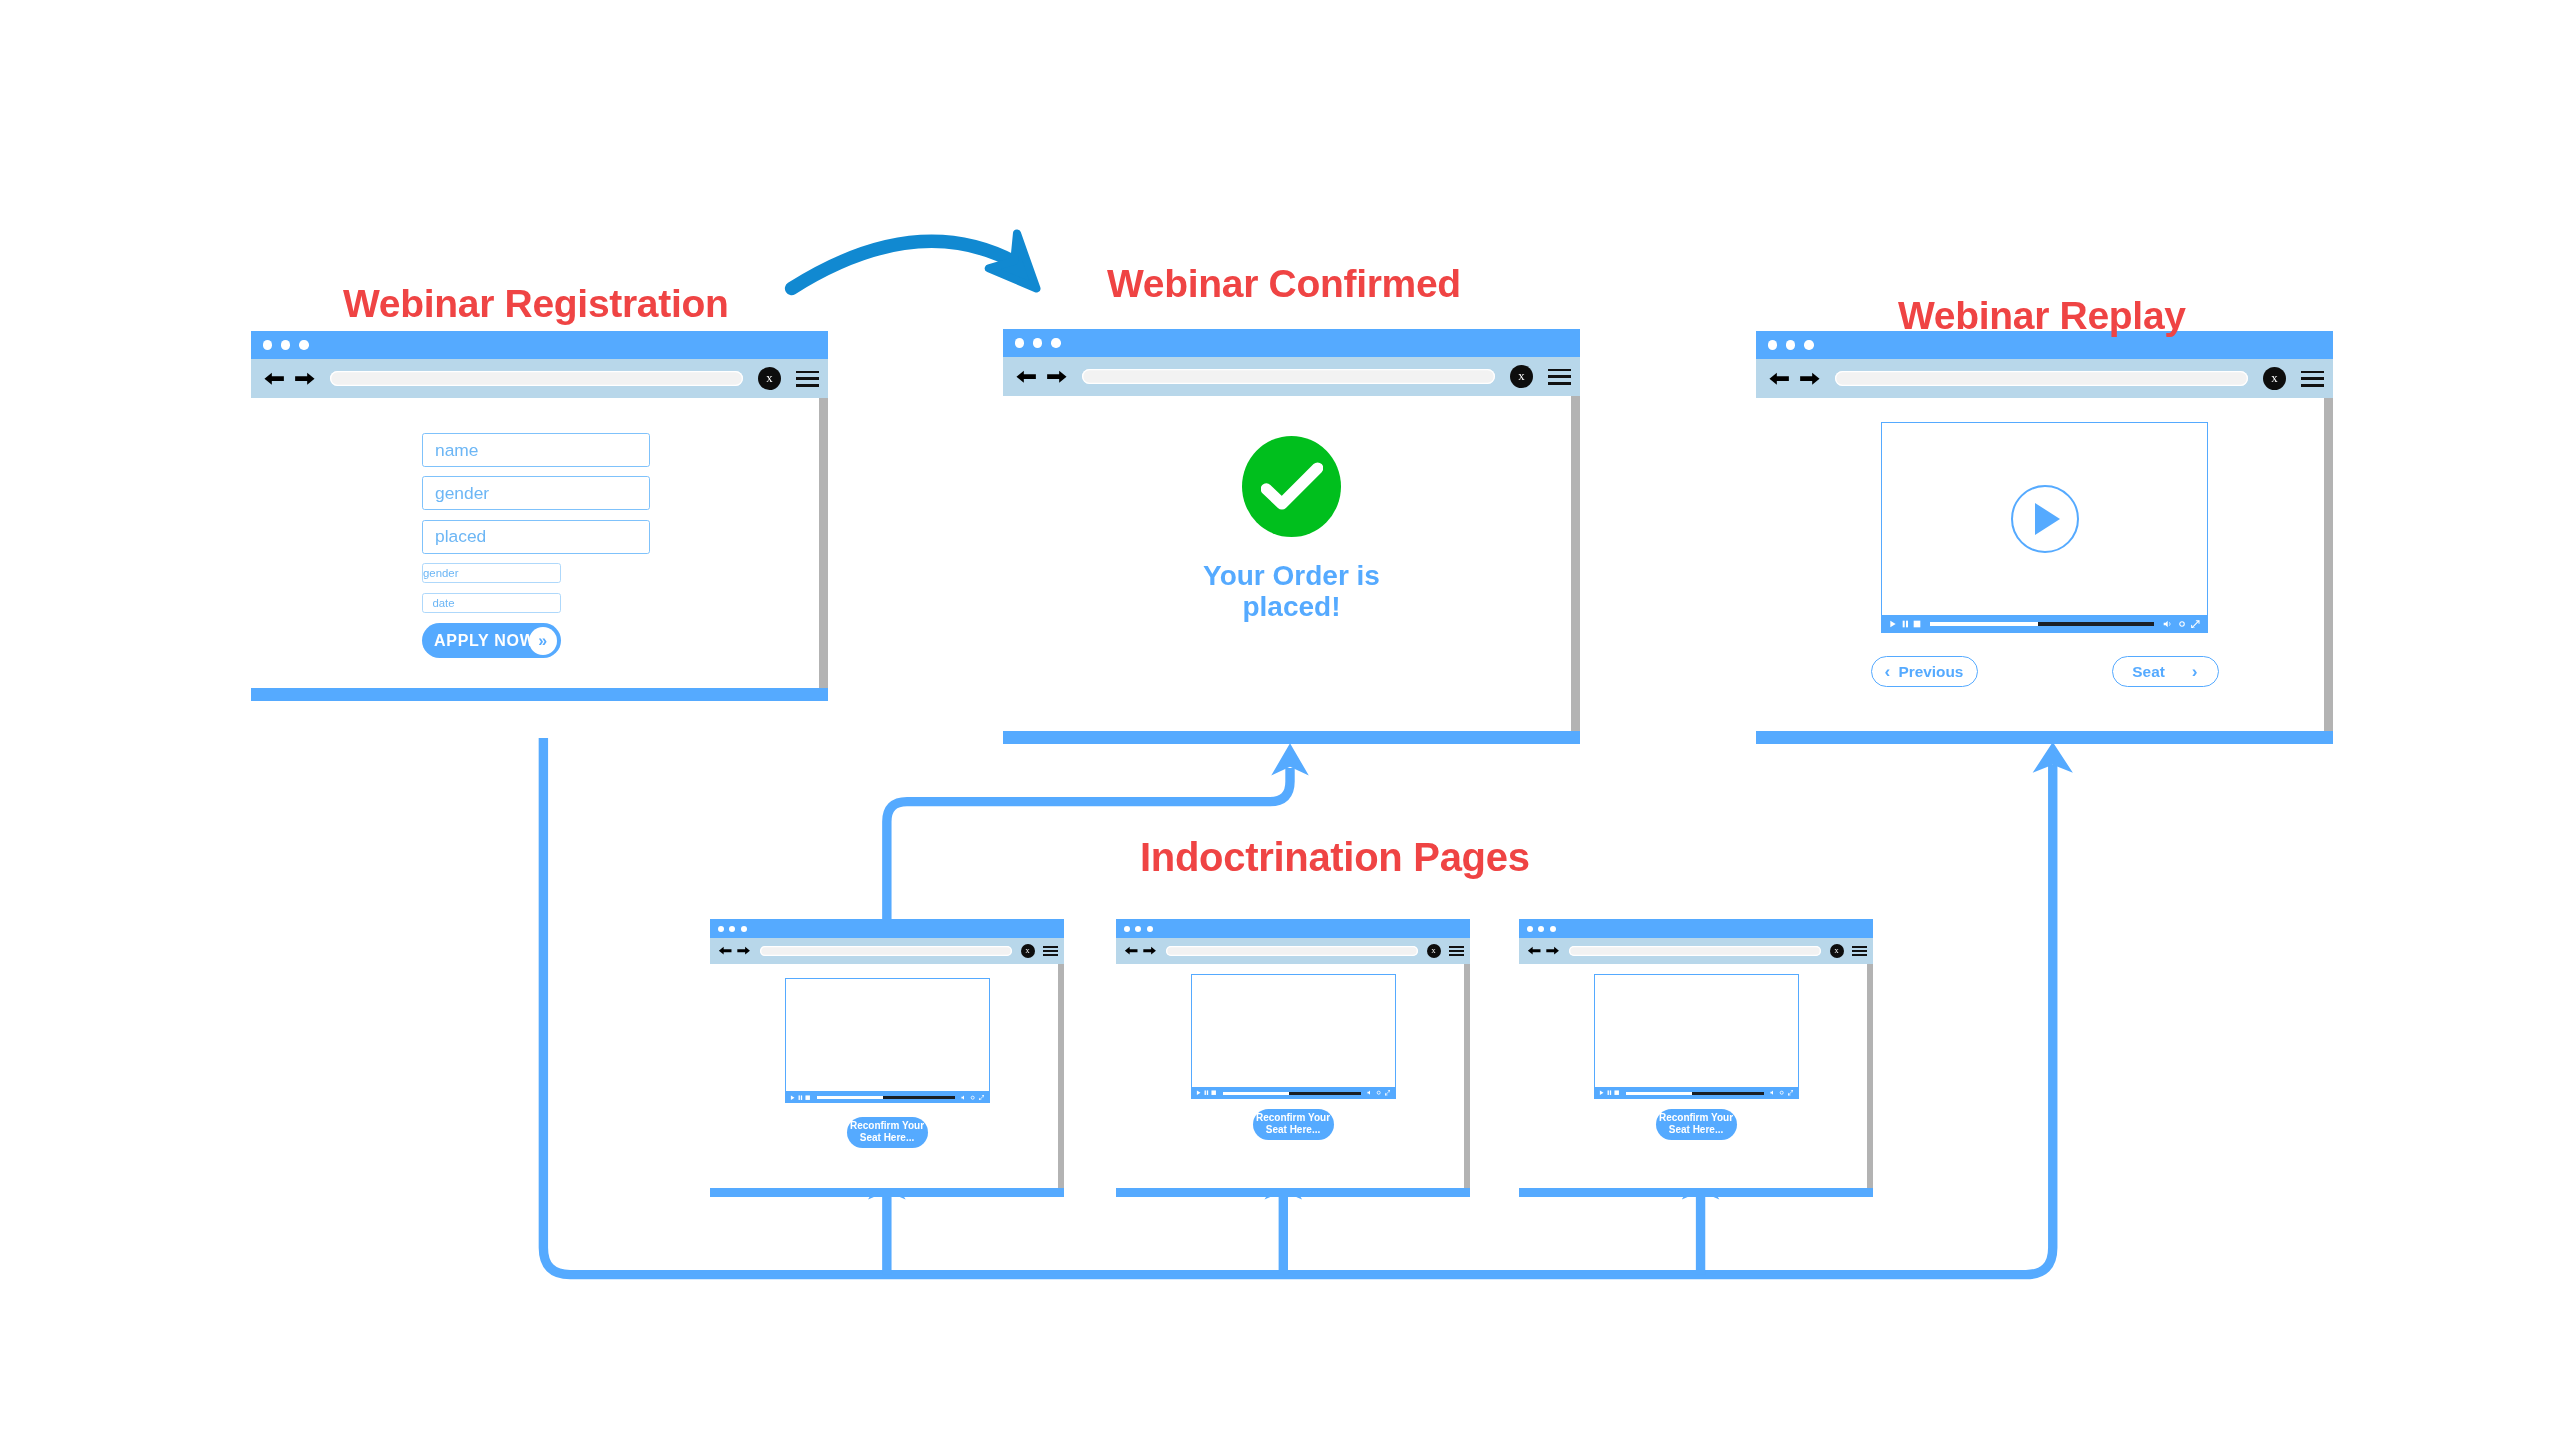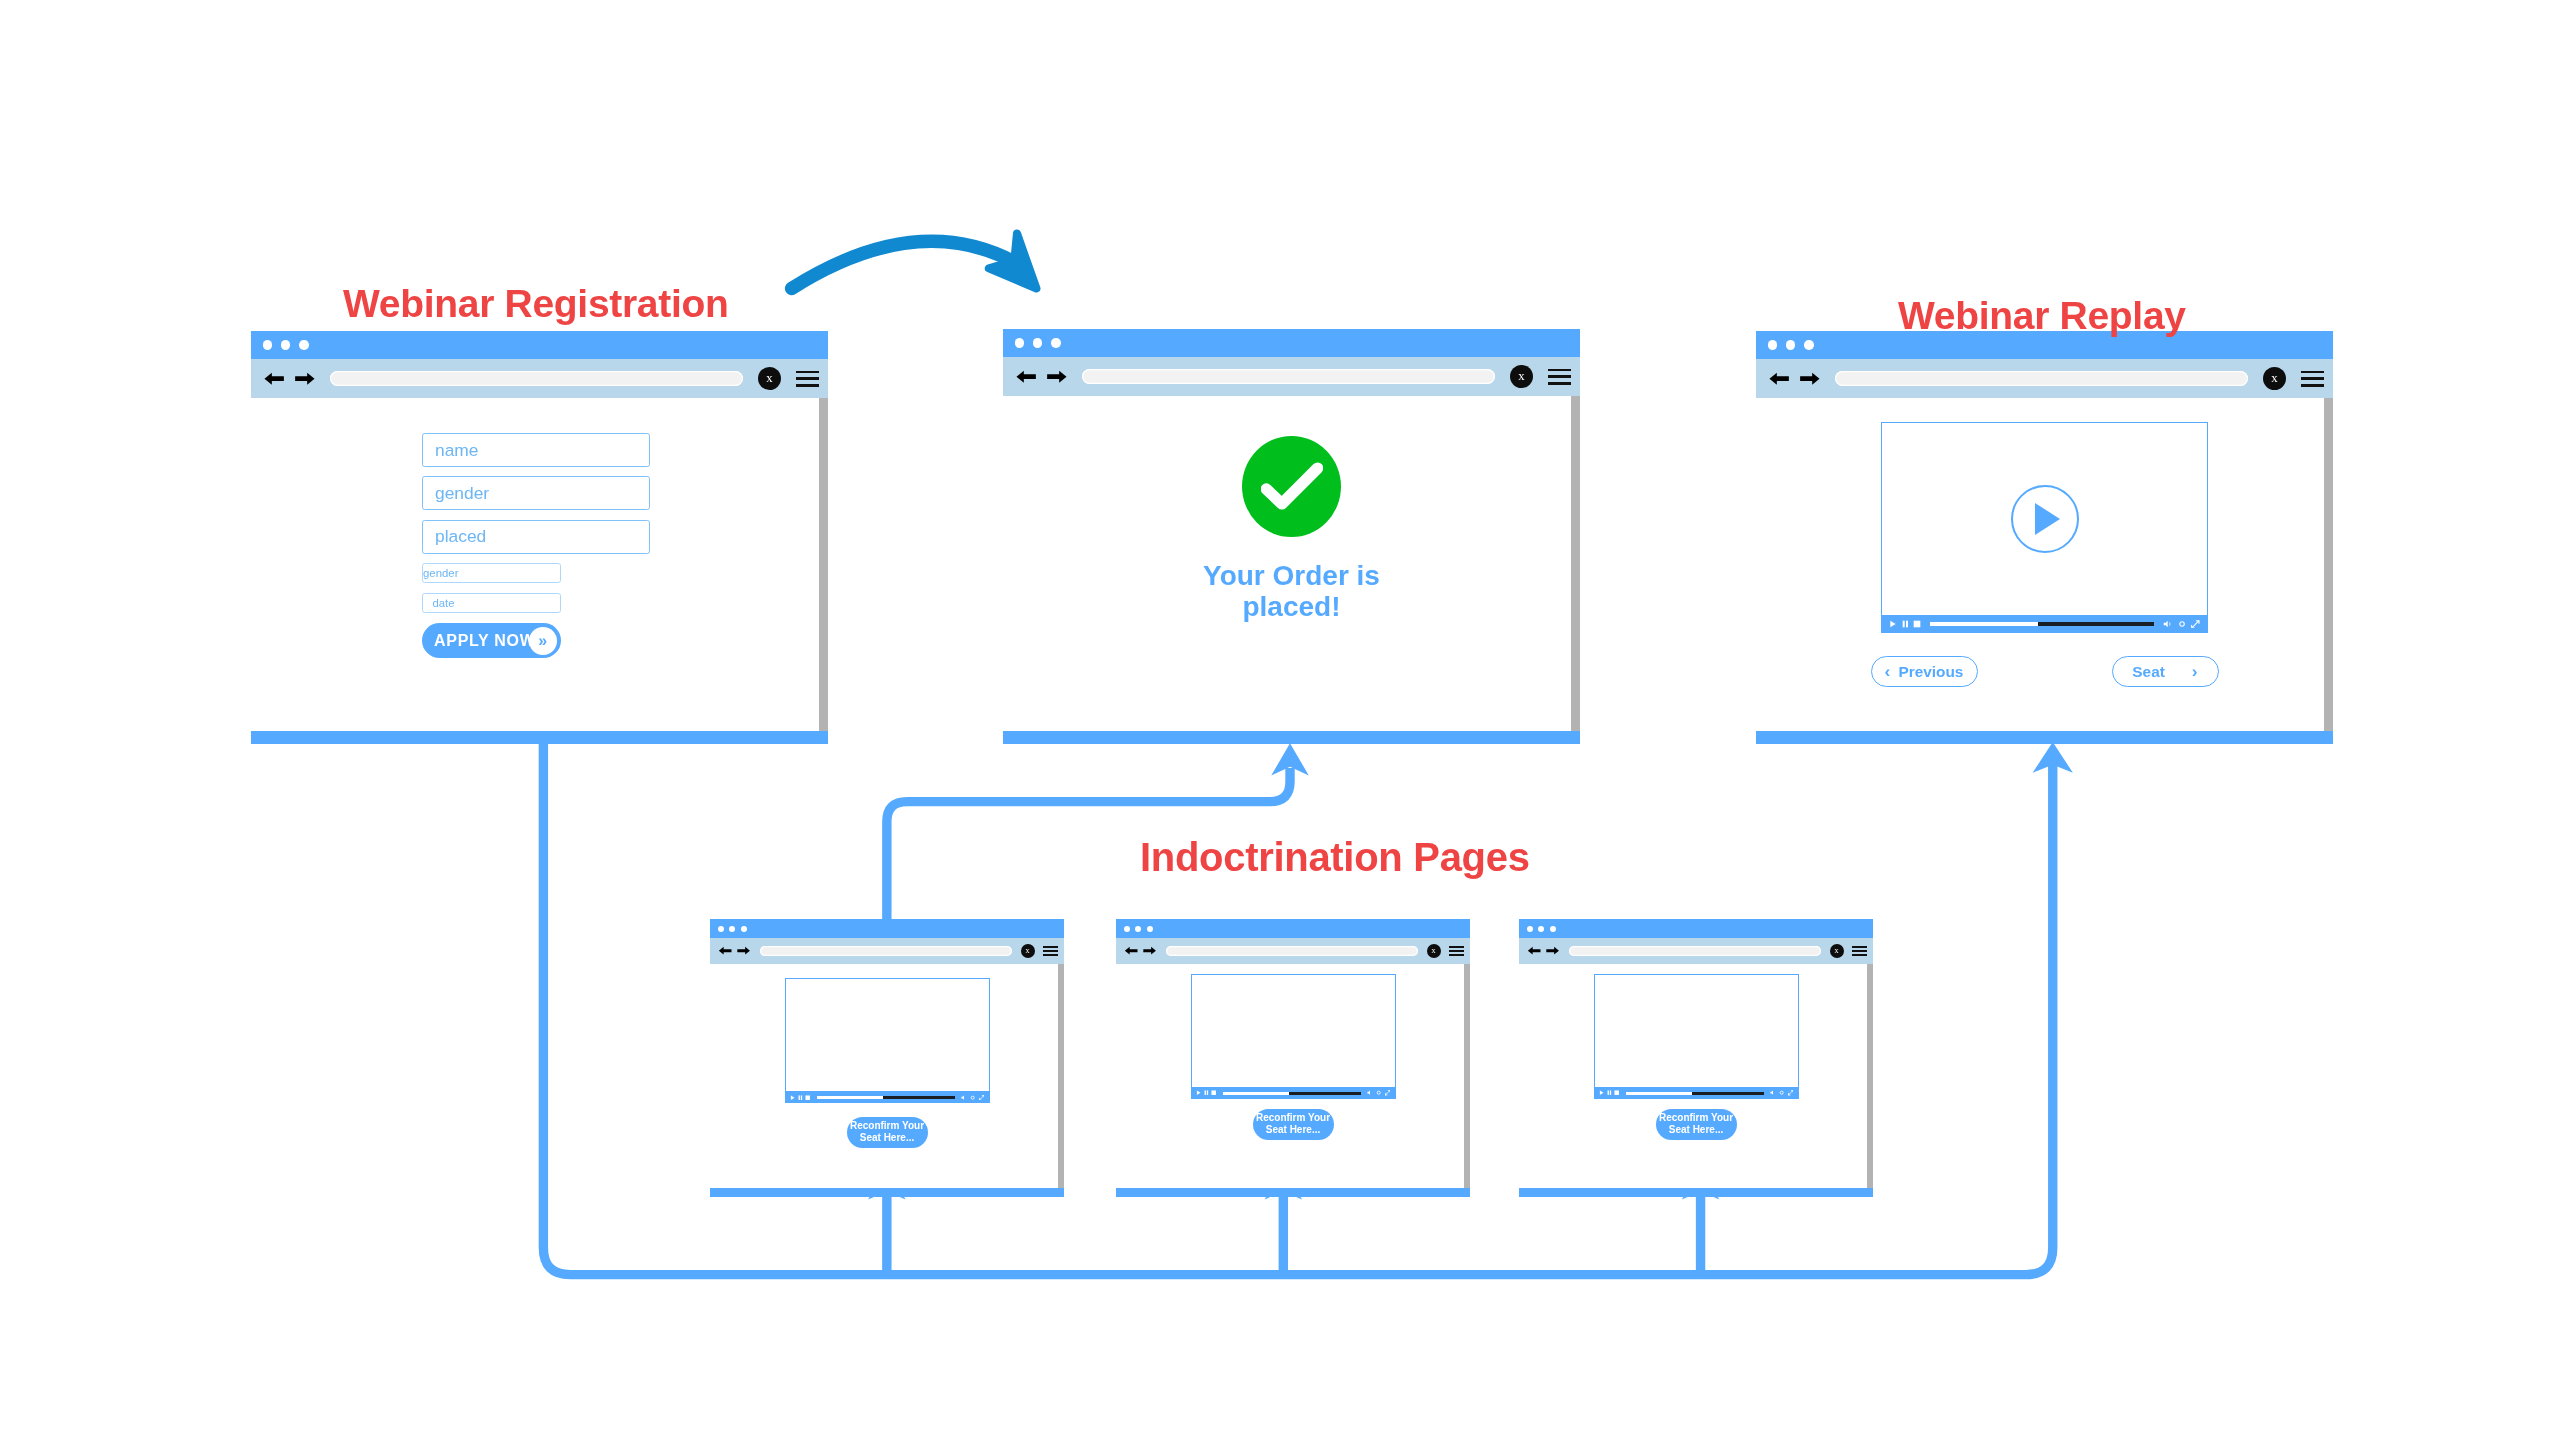--- a/index.html
+++ b/index.html
@@ -97,20 +97,21 @@
     <path d="M 1322 1380 L 1322 1225 Q 1322 1195 1352 1195 L 1893 1195 Q 1923 1195 1923 1165 L 1923 1145" fill="none" stroke="#55aaff" stroke-width="14"></path>
     <path d="M 1923 1108 L 1895 1156 L 1923 1143 L 1951 1156 Z" fill="#55aaff"></path>
   </svg>
 
   <svg id="topwire" viewBox="0 0 3840 2160">
     <path d="M 1180 430 Q 1370 310 1520 395" fill="none" stroke="#1189d1" stroke-width="20" stroke-linecap="round"></path>
     <path d="M 1545 430 L 1474 400 L 1512 389 L 1516 348 Z" fill="#1189d1" stroke="#1189d1" stroke-width="12" stroke-linejoin="round"></path>
   </svg>
 
   <div class="title" style="left:343px;top:282px;font-size:39px;">Webinar Registration</div>
+  <div class="title" style="left:1107px;top:262px;font-size:39px;">Webinar Confirmed</div>
   <div class="title" style="left:1898px;top:294px;font-size:39px;">Webinar Replay</div>
   <div class="title" style="left:1140px;top:835px;font-size:40px;">Indoctrination Pages</div>
 
   <div class="win" style="left:251px;top:331px;width:577px;">
     <div class="chrome-top" style="height:28px;padding-left:12px;">
       <div class="dots">
         <span class="dot" style="width:9.4px;height:9.4px;margin-right:8.7px;"></span>
         <span class="dot" style="width:9.4px;height:9.4px;margin-right:8.7px;"></span>
         <span class="dot" style="width:9.4px;height:9.4px;"></span>
       </div>
@@ -125,21 +126,21 @@
         </svg>
       </span>
       <span class="urlbar" style="height:14.8px;margin:0 14.8px;" title=""></span>
       <span class="xbtn" style="width:23px;height:23px;font-size:12.7px;">x</span>
       <span class="burger" style="width:23px;height:16px;margin-left:14.8px;">
         <i style="height:2.7px;"></i>
           <i style="height:2.7px;"></i>
           <i style="height:2.7px;"></i>
       </span>
     </div>
-    <div class="body" style="height:333px;">
+    <div class="body" style="height:290px;">
       <div class="scrollbar" style="width:9.4px;height:333px;"></div>
       <div style="padding:35px 0 0 171px;">
         <div class="field" style="width:228px;height:34px;padding-left:12px;font-size:17.4px;margin-bottom:9.4px;">name</div>
         <div class="field" style="width:228px;height:34px;padding-left:12px;font-size:17.4px;margin-bottom:9.4px;">gender</div>
         <div class="field" style="width:228px;height:34px;padding-left:12px;font-size:17.4px;margin-bottom:9.4px;">placed</div>
         <div class="field small" style="width:139px;height:20px;padding-left:0;font-size:11.4px;margin-bottom:9.4px;">gender</div>
         <div class="field small" style="width:139px;height:20px;padding-left:9.4px;font-size:11.4px;margin-bottom:10.7px;">date</div>
         <div class="applybtn" style="width:139px;height:35px;padding-left:12px;font-size:16px;">
           <span>APPLY NOW</span>
           <span class="applychev" style="width:28px;height:28px;font-size:16px;position:absolute;right:4px;top:3.4px;">»</span>

